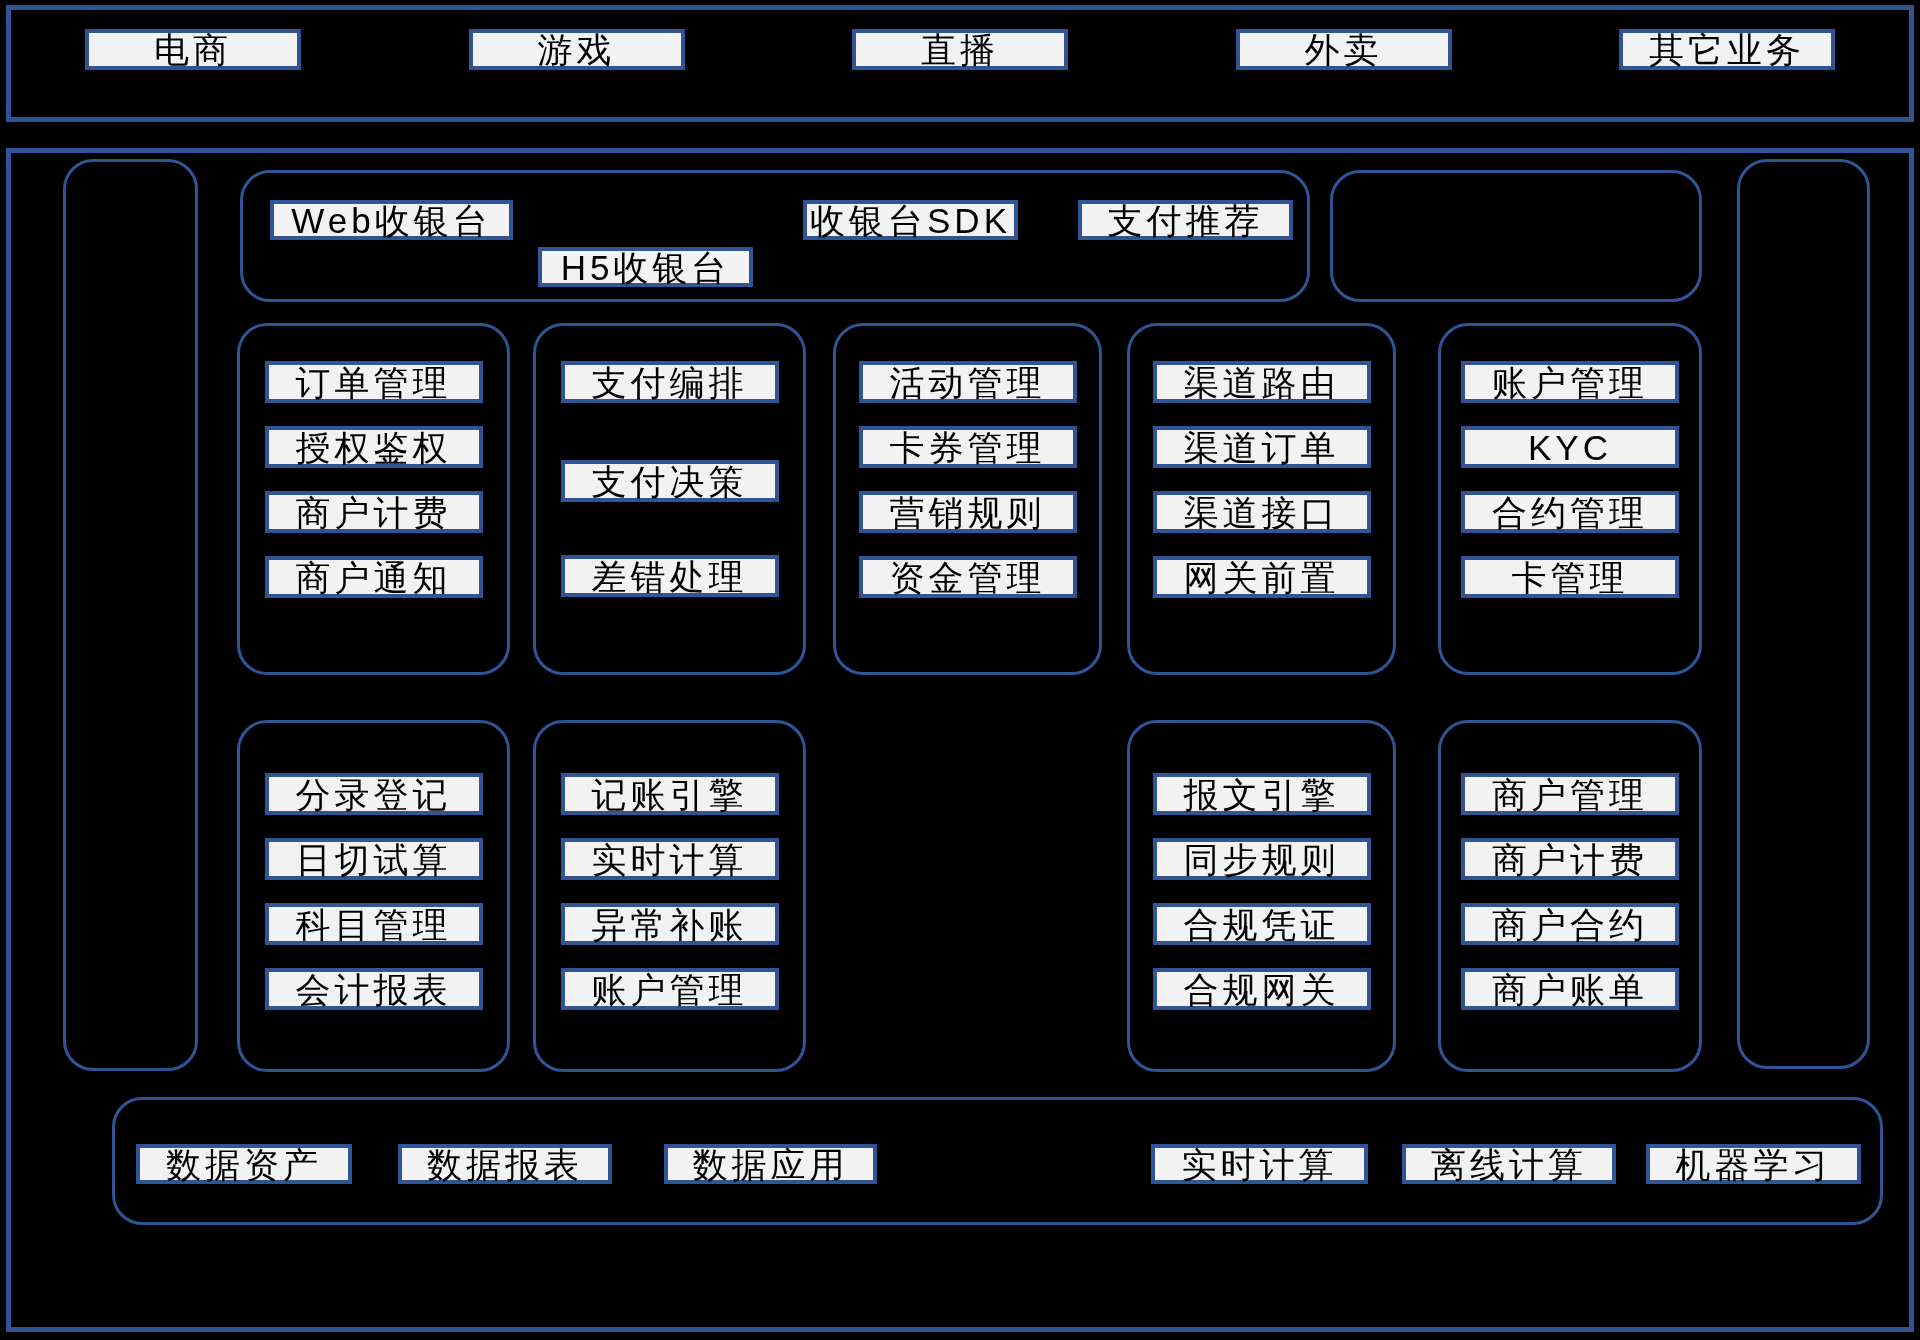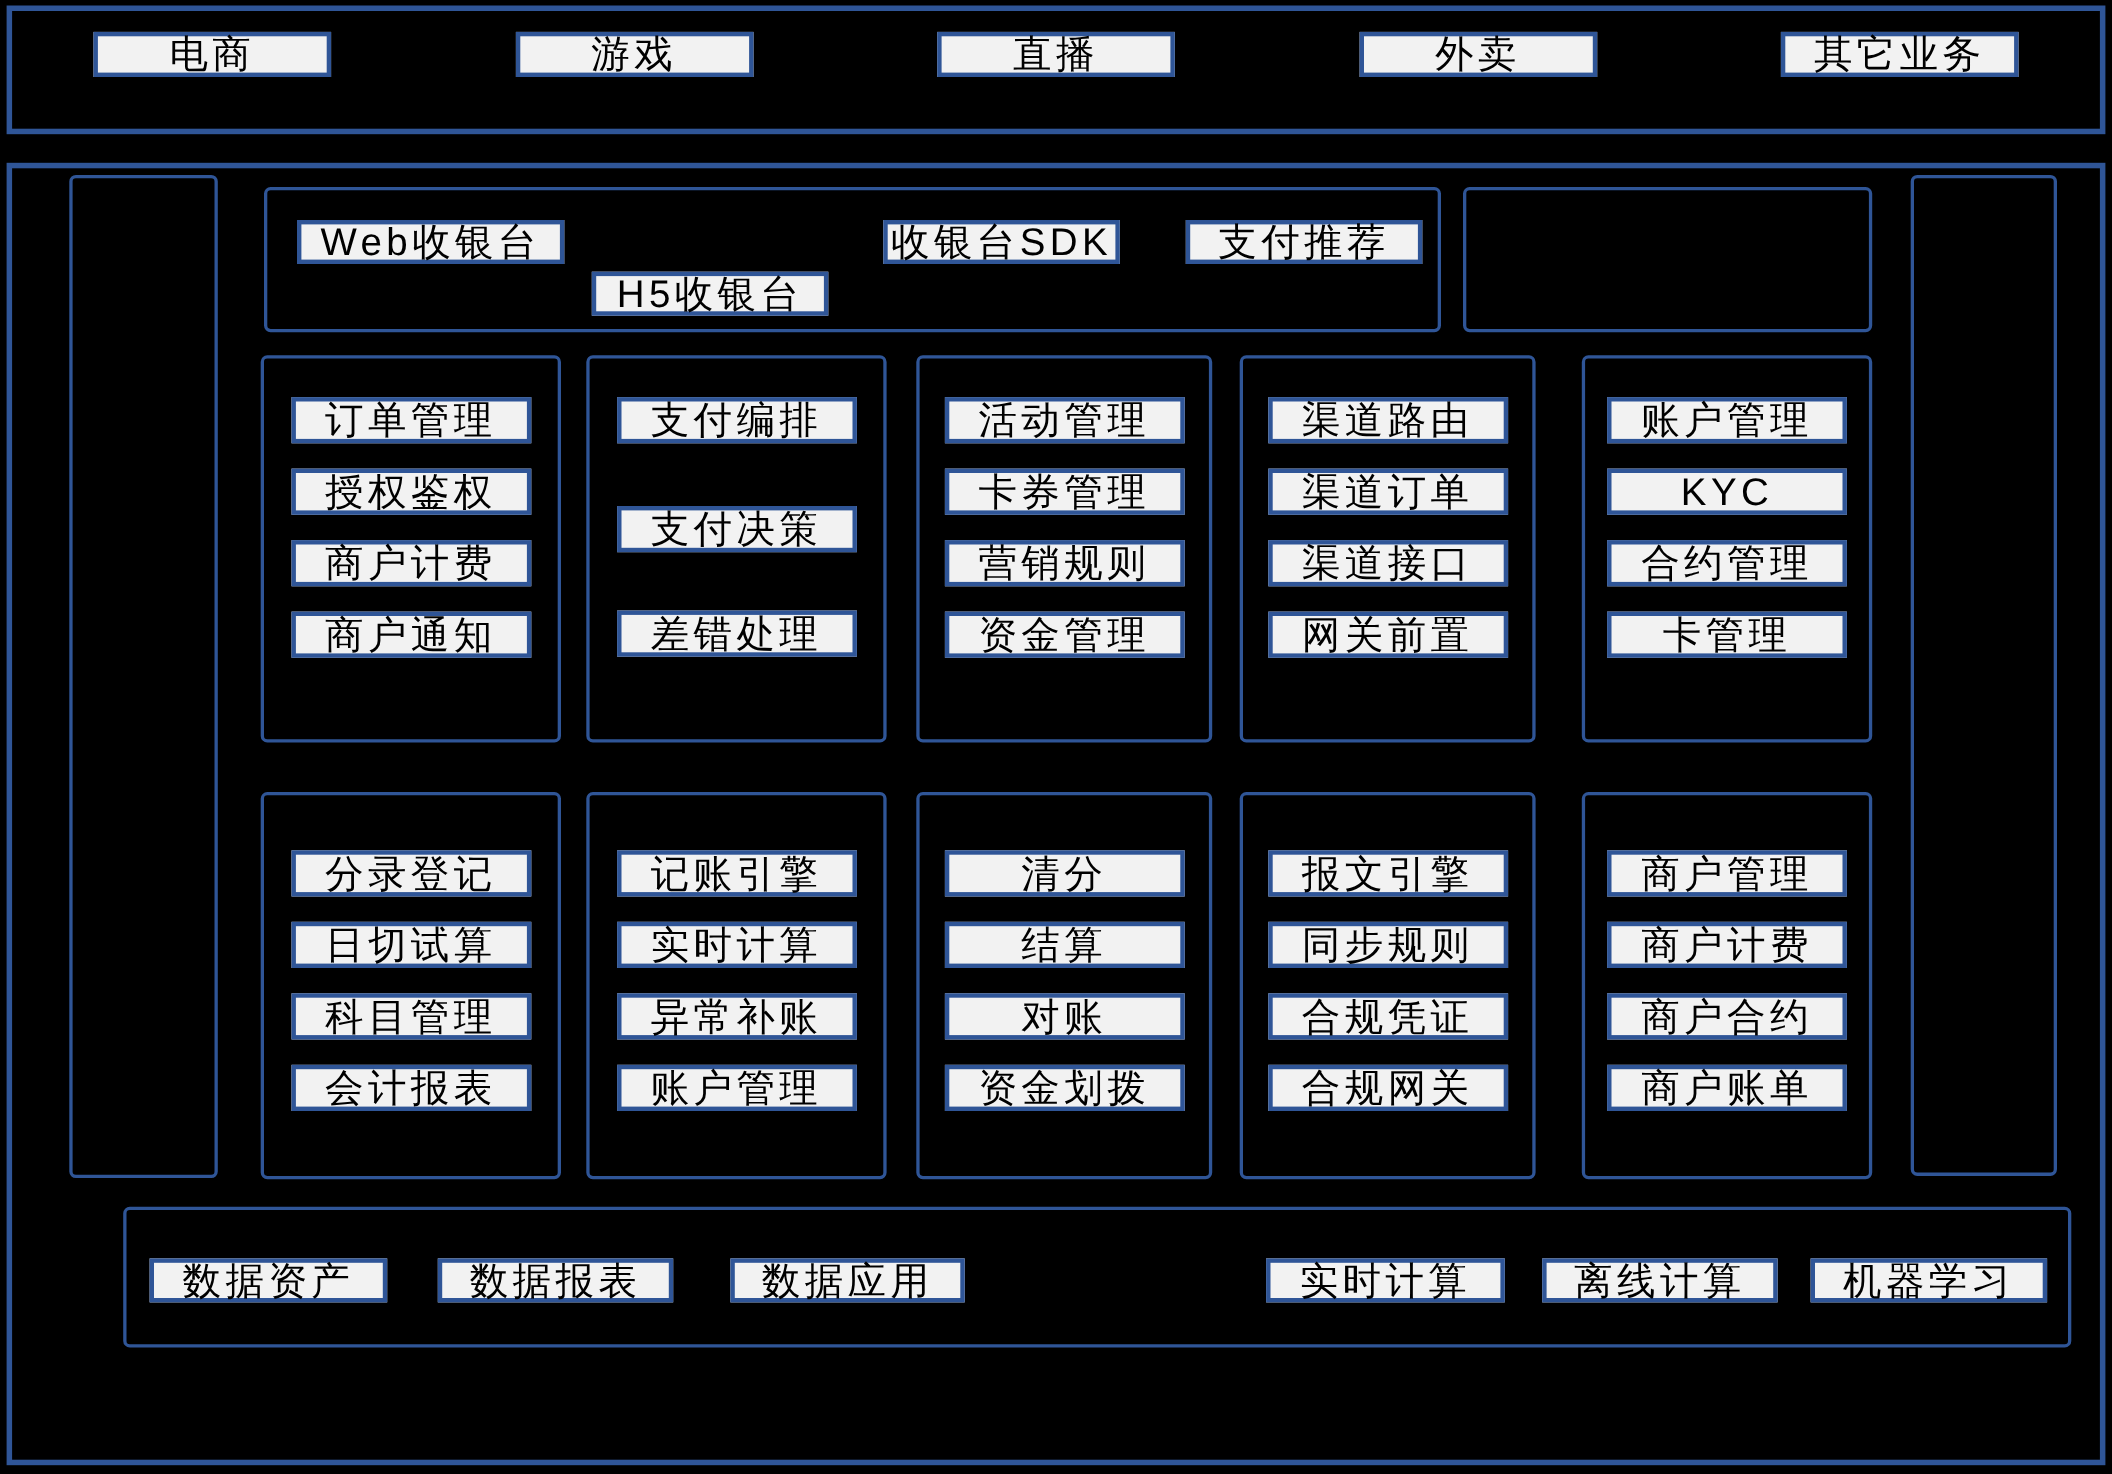--- a/index.html
+++ b/index.html
@@ -51,21 +51,21 @@
   .main {
     position: absolute;
     left: 6px; top: 148px;
     width: 1908px; height: 1184px;
     border: 5px solid var(--border-blue, #2f5597);
   }
 
   .rounded {
     position: absolute;
     border: 3px solid var(--border-blue, #2f5597);
-    border-radius: 6px;
+    border-radius: 30px;
     background: transparent;
     padding-left: 12px;
   }
 
   .vside.left  { left: 52px;  top: 6px; width: 135px; height: 912px; }
   .vside.right { left: 1726px; top: 6px; width: 133px; height: 910px; }
 
   .cashier  { left: 229px;  top: 17px; width: 1070px; height: 132px; }
   .topright { left: 1319px; top: 17px; width: 372px;  height: 132px; }
 
@@ -170,26 +170,20 @@
       <div class="wbox s2">日切试算</div>
       <div class="wbox s3">科目管理</div>
       <div class="wbox s4">会计报表</div>
     </div>
     <div class="rounded col row2 cx2">
       <div class="wbox s1">记账引擎</div>
       <div class="wbox s2">实时计算</div>
       <div class="wbox s3">异常补账</div>
       <div class="wbox s4">账户管理</div>
     </div>
-    <div class="rounded col row2 cx3">
-      <div class="wbox s1">清分</div>
-      <div class="wbox s2">结算</div>
-      <div class="wbox s3">对账</div>
-      <div class="wbox s4">资金划拨</div>
-    </div>
     <div class="rounded col row2 cx4">
       <div class="wbox s1">报文引擎</div>
       <div class="wbox s2">同步规则</div>
       <div class="wbox s3">合规凭证</div>
       <div class="wbox s4">合规网关</div>
     </div>
     <div class="rounded col row2 cx5">
       <div class="wbox s1">商户管理</div>
       <div class="wbox s2">商户计费</div>
       <div class="wbox s3">商户合约</div>

